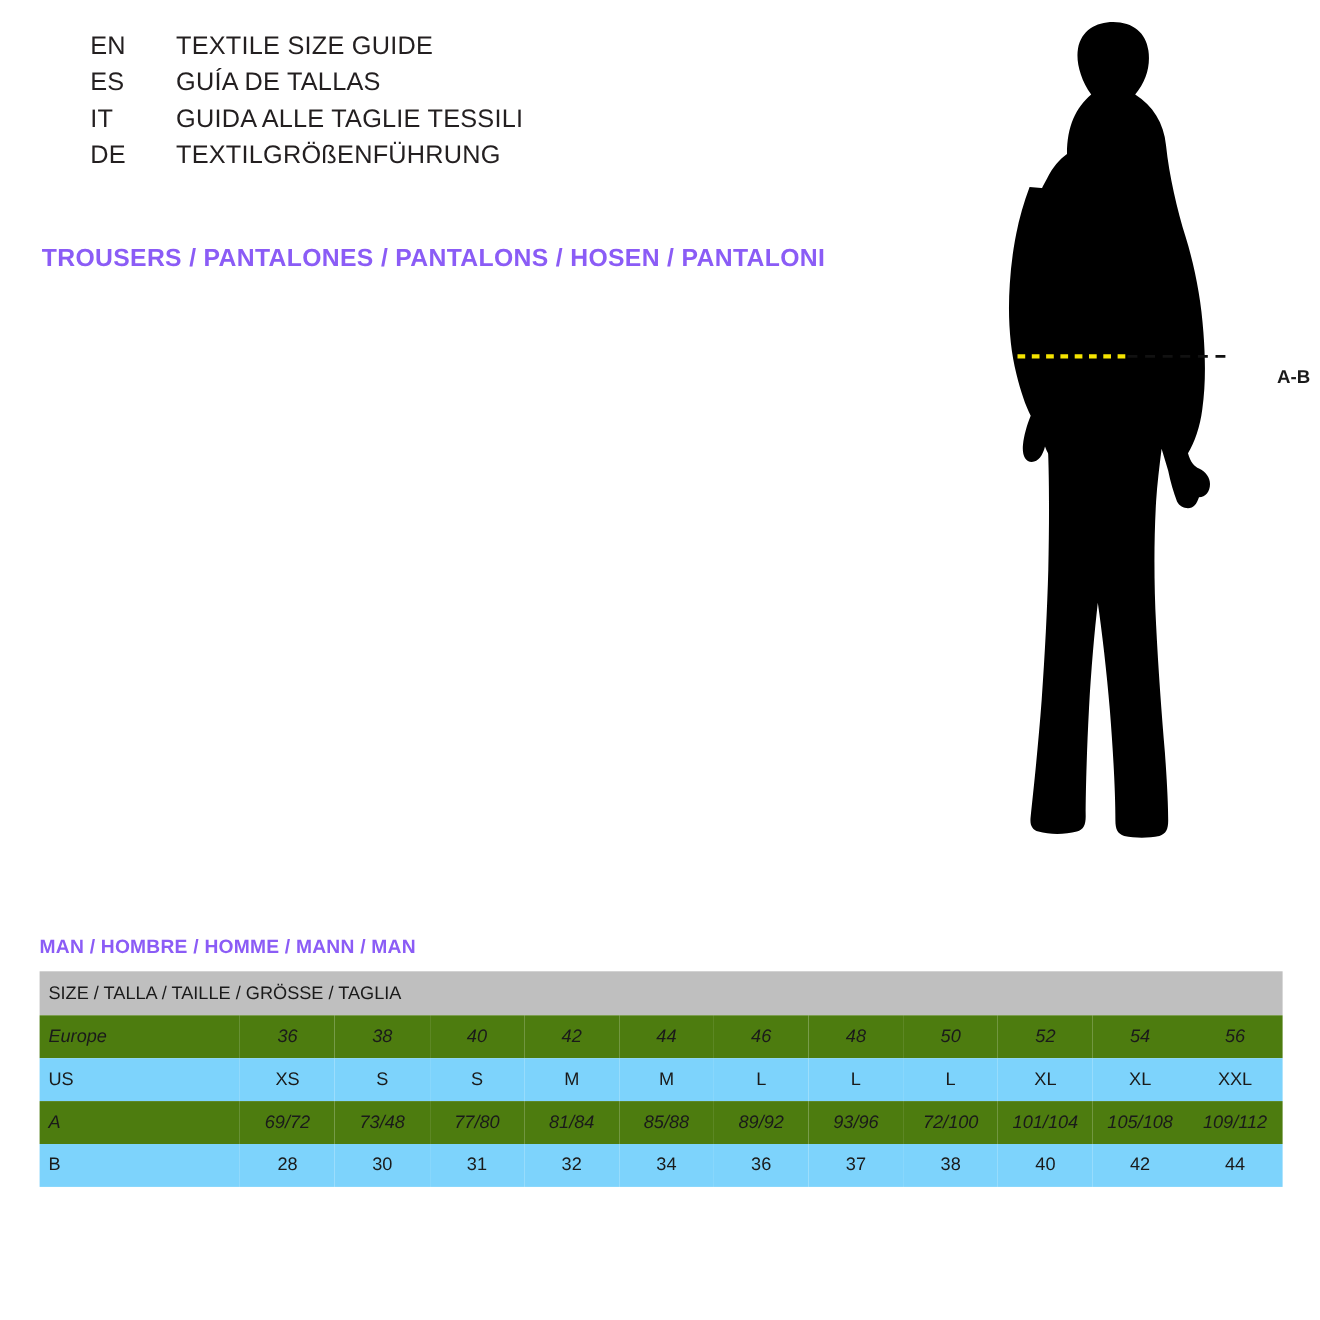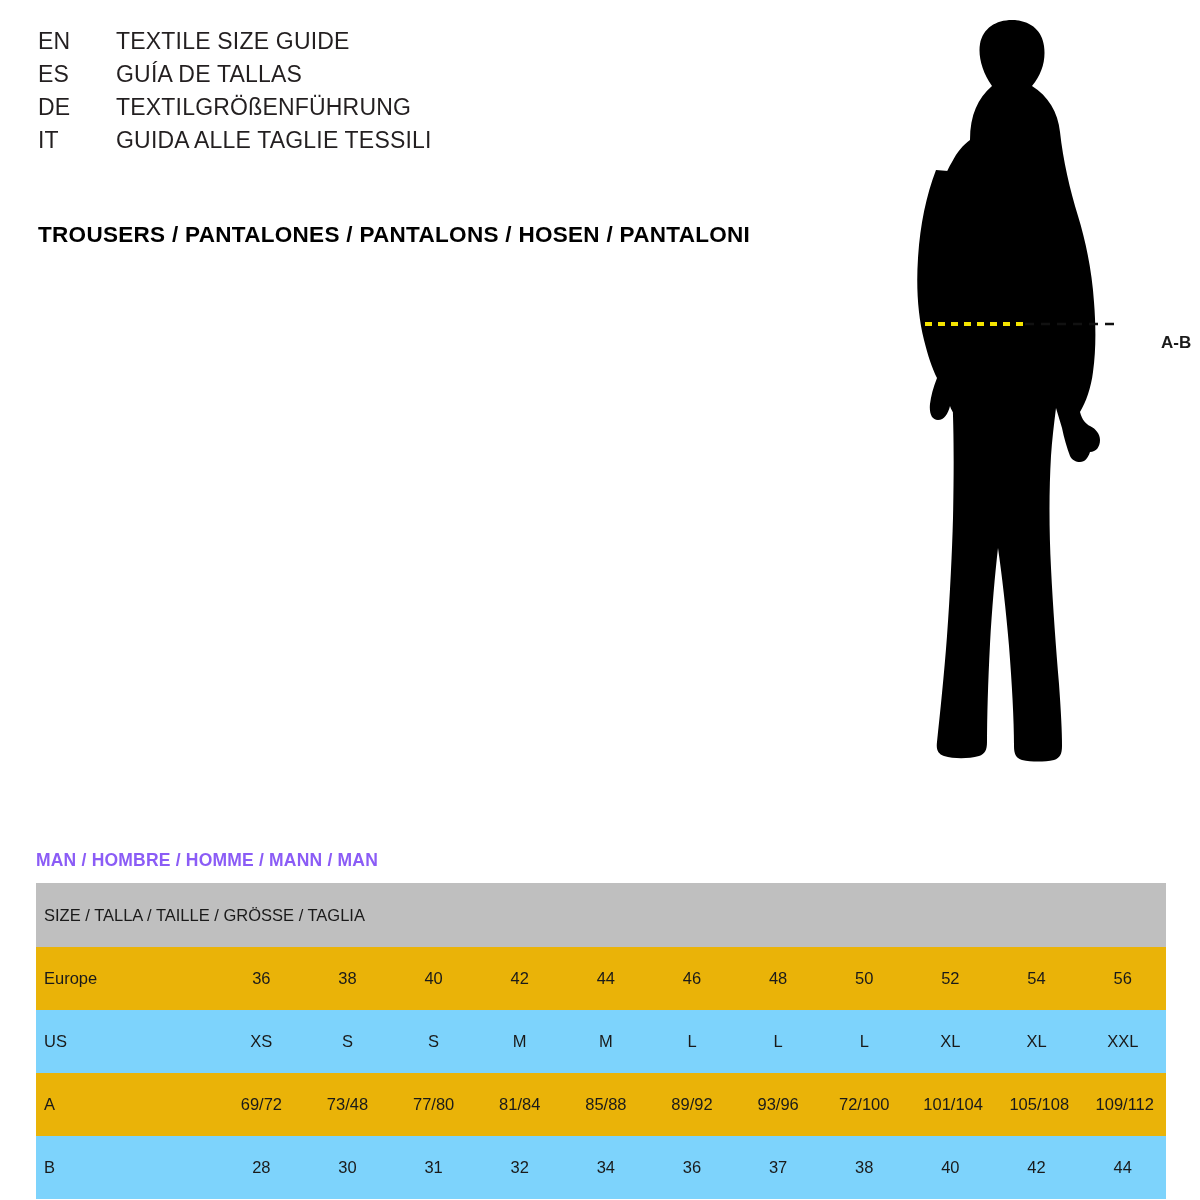--- a/index.html
+++ b/index.html
@@ -24,20 +24,21 @@
   .lang-block {
     position: absolute;
     left: 38px;
     top: 28px;
     width: 760px;
   }
   .lang-row {
     display: flex;
     align-items: baseline;
     height: 33px;
+    margin-left: 44px;
   }
   .lang-code {
     width: 78px;
     flex: 0 0 78px;
     font-size: 23px;
     letter-spacing: 0.2px;
     color: #231f20;
   }
   .lang-text {
     font-size: 23px;
@@ -45,21 +46,21 @@
     color: #231f20;
     white-space: nowrap;
   }
   .garment-title {
     position: absolute;
     left: 38px;
     top: 222px;
     font-size: 22.5px;
     font-weight: bold;
     letter-spacing: 0.3px;
-    color: #000000;
+    color: #8b5cf6;
     white-space: nowrap;
   }
 
   
   .figure-wrap {
     position: absolute;
     left: 820px;
     top: 20px;
     width: 380px;
     height: 790px;
@@ -95,37 +96,37 @@
   table.size-table {
     border-collapse: collapse;
     width: 1130px;
     table-layout: fixed;
   }
   table.size-table th,
   table.size-table td {
     font-size: 16.5px;
     color: #1a1a1a;
     font-weight: normal;
-    padding: 16px;
+    padding: 4px;
     height: 31px;
     vertical-align: middle;
     text-align: center;
   }
   table.size-table .rowhead {
     text-align: left;
     padding-left: 8px;
   }
   tr.header-row th {
     background: #bfbfbf;
     text-align: left;
     padding-left: 8px;
     height: 32px;
     font-size: 16.5px;
   }
-  tr.shade td { background: #eab308; }
+  tr.shade td { background: #4d7c0f; font-style: italic; }
   tr.plain td { background: #7dd3fc; }
 
   col.c-label { width: 182px; }
   col.c-val { width: 86px; }
 
   .footnotes {
     position: absolute;
     left: 38px;
     top: 1112px;
     width: 800px;
@@ -145,26 +146,26 @@
   <div class="lang-block">
     <div class="lang-row">
       <span class="lang-code">EN</span>
       <span class="lang-text">TEXTILE SIZE GUIDE</span>
     </div>
     <div class="lang-row">
       <span class="lang-code">ES</span>
       <span class="lang-text">GUÍA DE TALLAS</span>
     </div>
     <div class="lang-row">
+      <span class="lang-code">IT</span>
+      <span class="lang-text">GUIDA ALLE TAGLIE TESSILI</span>
+    </div>
+    <div class="lang-row">
       <span class="lang-code">DE</span>
       <span class="lang-text">TEXTILGRÖßENFÜHRUNG</span>
-    </div>
-    <div class="lang-row">
-      <span class="lang-code">IT</span>
-      <span class="lang-text">GUIDA ALLE TAGLIE TESSILI</span>
     </div>
   </div>
 
   <div class="garment-title">TROUSERS / PANTALONES / PANTALONS / HOSEN / PANTALONI</div>
 
   <div class="figure-wrap">
     <svg width="380" height="790" viewBox="0 0 380 790" xmlns="http://www.w3.org/2000/svg" aria-hidden="true">
       <g>
         <path fill="#000000" d="
           M 150,120

